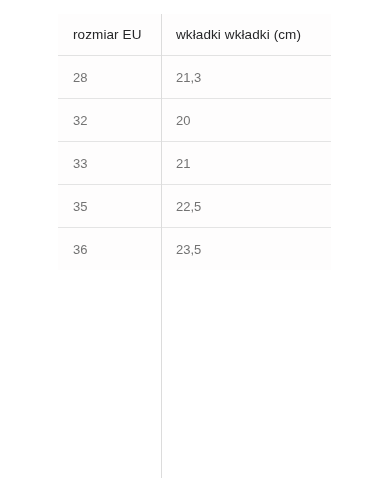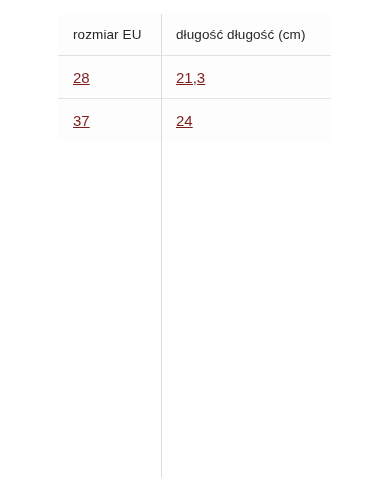--- a/index.html
+++ b/index.html
@@ -50,24 +50,23 @@
   #size-table thead th {
     height: 41px;
     font-size: 13.5px;
     letter-spacing: 0.1px;
     color: #262628;
     border-bottom: 1px solid #e2e2e2;
   }
 
   #size-table tbody td {
     height: 42px;
-    font-size: 15px;
-    color: #7f1d1d;
+    font-size: 13px;
+    color: #737373;
     border-bottom: 1px solid #e4e4e4;
-    text-decoration: underline;
   }
 
   #size-table tbody tr:last-child td {
     border-bottom: 0;
   }
 
   
   .column-divider {
     position: absolute;
     left: 161px;
@@ -83,30 +82,42 @@
 <div id="size-table-wrap">
 
   <table id="size-table">
     <colgroup>
       <col class="col-eu">
       <col class="col-len">
     </colgroup>
     <thead>
       <tr>
         <th>rozmiar EU</th>
-        <th>długość długość (cm)</th>
+        <th>wkładki wkładki (cm)</th>
       </tr>
     </thead>
     <tbody id="table-body">
         <tr>
           <td>28</td>
           <td>21,3</td>
         </tr>
         <tr>
-          <td>37</td>
-          <td>24</td>
+          <td>32</td>
+          <td>20</td>
+        </tr>
+        <tr>
+          <td>33</td>
+          <td>21</td>
+        </tr>
+        <tr>
+          <td>35</td>
+          <td>22,5</td>
+        </tr>
+        <tr>
+          <td>36</td>
+          <td>23,5</td>
         </tr>
       </tbody>
   </table>
 
   <div class="column-divider"></div>
 
 </div>
 
 </body></html>

